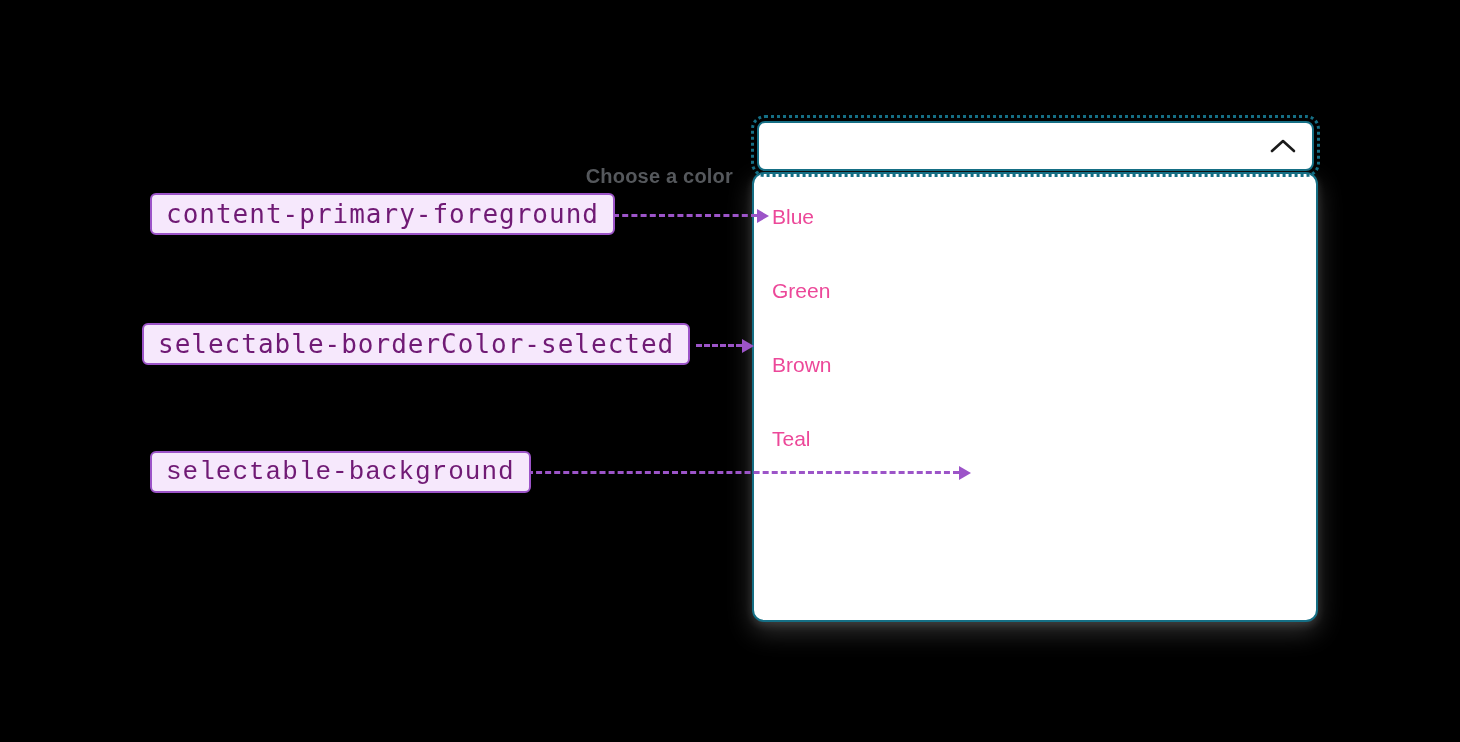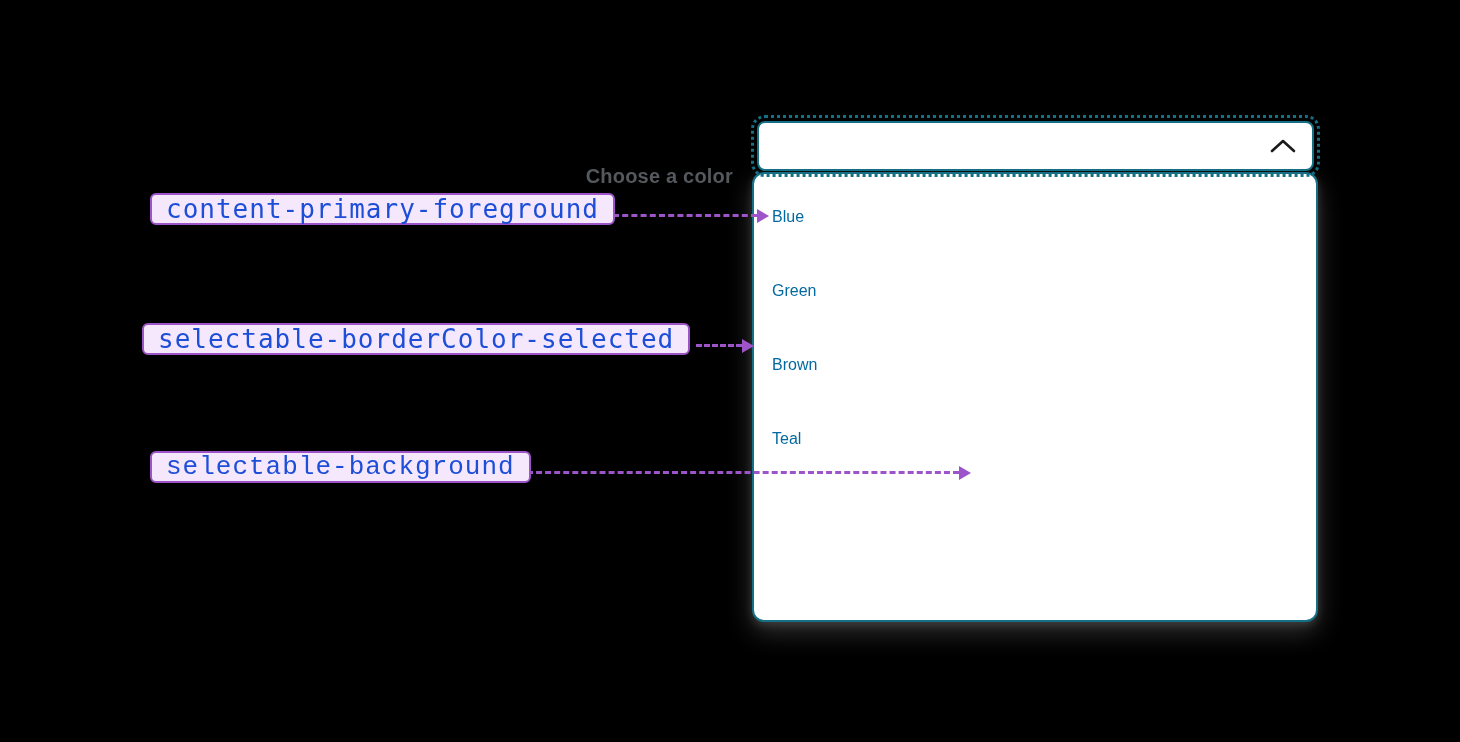--- a/index.html
+++ b/index.html
@@ -69,40 +69,40 @@
     list-style: none;
     z-index: 2;
     box-shadow: 0 10px 26px rgba(140,140,140,0.35), 0 3px 9px rgba(120,120,120,0.30);
     overflow: hidden;
   }
   .option {
     height: 74px;
     display: flex;
     align-items: center;
     padding-left: 18px;
-    font-size: 16px;
-    color: #0369a1;
+    font-size: 21px;
+    color: #ec4899;
     cursor: pointer;
   }
 
   
   .note {
     position: absolute;
-    height: 32px;
+    height: 42px;
     box-sizing: border-box;
     background: #F6E8FC;
     border: 2px solid #9C54C8;
     border-radius: 6px;
     padding: 0 14px;
     display: flex;
     align-items: center;
     font-family: "DejaVu Sans Mono", monospace;
     font-size: 26px;
     letter-spacing: 1px;
-    color: #1d4ed8;
+    color: #701a75;
     white-space: nowrap;
     z-index: 6;
   }
   .note-1 { left: 150px; top: 193px; }
   .note-2 { left: 142px; top: 323px; }
   .note-3 { left: 150px; top: 451px; font-family: Liberation Mono, monospace; }
 
   
   .arrow {
     position: absolute;

